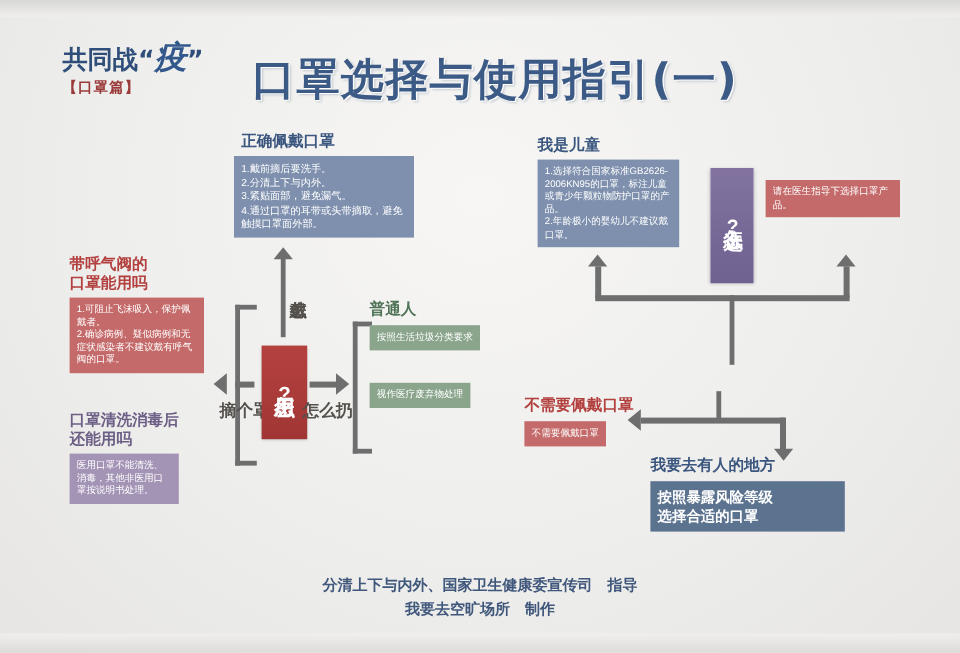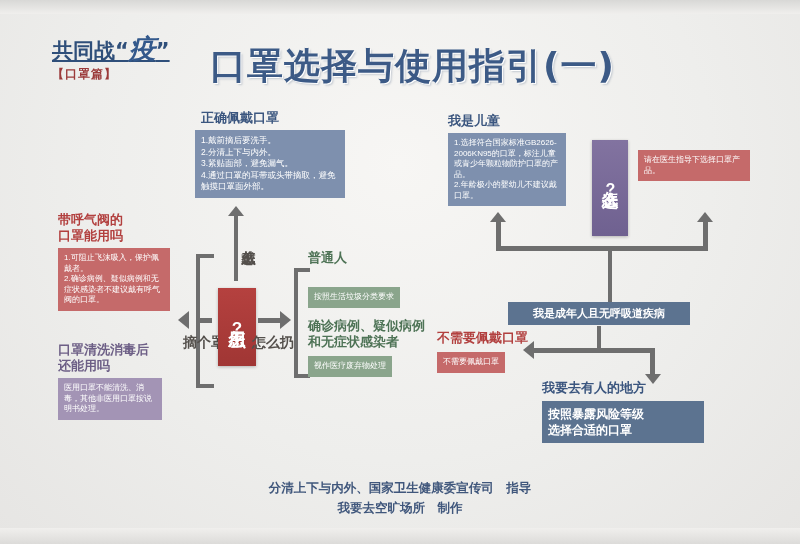--- a/index.html
+++ b/index.html
@@ -21,21 +21,20 @@
     background:linear-gradient(#d8d8d6,#f0efed);}
   .band-bottom{position:absolute;left:0;bottom:0;width:800px;height:16px;
     background:linear-gradient(#f0efed,#dcdbd9);}
 
   
   .logo{position:absolute;left:52px;top:38px;width:118px;height:58px;}
   .logo-main{
     font-size:21px;font-weight:bold;color:#2f4f7a;
     letter-spacing:0px;line-height:22px;white-space:nowrap;
     font-family:"DejaVu Sans",sans-serif;
-    text-decoration:underline;
   }
   .logo-main .yi{font-size:27px;font-style:italic;color:#33598c;}
   .logo-sub{
     display:inline-block;margin-top:4px;
     font-size:12px;font-weight:bold;color:#9b3a3a;
     letter-spacing:1px;white-space:nowrap;
   }
   .title{
     position:absolute;left:210px;top:42px;width:430px;
     font-size:36px;font-weight:bold;color:#3c5a86;
@@ -140,21 +139,21 @@
   <div class="node red" style="left:58px;top:212px;width:112px;">
     <div class="node-head wrap" style="margin-bottom:4px;white-space:pre-line;">带呼气阀的
 口罩能用吗</div>
     <div class="node-body small" style="width:112px;white-space:pre-line;">1.可阻止飞沫吸入，保护佩戴者。
 2.确诊病例、疑似病例和无症状感染者不建议戴有呼气阀的口罩。</div>
   </div>
 
   <div class="node purple" style="left:58px;top:342px;width:112px;">
     <div class="node-head wrap" style="margin-bottom:4px;white-space:pre-line;">口罩清洗消毒后
 还能用吗</div>
-    <div class="node-body small" style="width:104px;white-space:pre-line;">医用口罩不能清洗、消毒，其他非医用口罩按说明书处理。</div>
+    <div class="node-body small" style="width:91px;white-space:pre-line;">医用口罩不能清洗、消毒，其他非医用口罩按说明书处理。</div>
   </div>
 
   <div class="bar" style="left:196px;top:254px;width:4px;height:134px;"></div>
   <div class="bar" style="left:196px;top:254px;width:18px;height:4px;"></div>
   <div class="bar" style="left:196px;top:384px;width:18px;height:4px;"></div>
   <div class="bar" style="left:196px;top:318px;width:16px;height:5px;"></div>
   <div class="arrow arr-left" style="left:178px;top:311px;"></div>
   <div class="edge-label" style="left:183px;top:336px;">摘个罩</div>
 
   <div class="pivot pivot-use">
@@ -163,27 +162,25 @@
 
   <div class="bar" style="left:258px;top:318px;width:22px;height:5px;"></div>
   <div class="arrow arr-right" style="left:280px;top:311px;"></div>
   <div class="edge-label" style="left:252px;top:336px;">怎么扔</div>
 
   <div class="bar" style="left:294px;top:268px;width:4px;height:110px;"></div>
   <div class="bar" style="left:294px;top:268px;width:16px;height:4px;"></div>
   <div class="bar" style="left:294px;top:374px;width:16px;height:4px;"></div>
 
   <div class="node green" style="left:308px;top:250px;width:120px;">
-    <div class="node-head" style="margin-bottom:19px;">普通人</div>
+    <div class="node-head" style="margin-bottom:4px;">普通人</div>
     <div class="node-body small" style="display:inline-block;">按照生活垃圾分类要求</div>
   </div>
 
   <div class="node green" style="left:308px;top:318px;width:140px;">
-    <div class="node-head wrap" style="margin-bottom:4px;white-space:pre-line;">确诊病例、疑似病例
-和无症状感染者</div>
     <div class="node-body small" style="display:inline-block;">视作医疗废弃物处理</div>
   </div>
 
   <div class="node blue" style="left:448px;top:113px;width:118px;">
     <div class="node-head" style="margin-bottom:4px;">我是儿童</div>
     <div class="node-body small" style="width:118px;white-space:pre-line;">1.选择符合国家标准GB2626-2006KN95的口罩，标注儿童或青少年颗粒物防护口罩的产品。
 2.年龄极小的婴幼儿不建议戴口罩。</div>
   </div>
 
   <div class="node red" style="left:638px;top:150px;width:112px;">
@@ -195,23 +192,20 @@
   </div>
 
   <div class="bar" style="left:496px;top:246px;width:212px;height:5px;"></div>
   <div class="bar" style="left:496px;top:222px;width:5px;height:26px;"></div>
   <div class="arrow arr-up" style="left:490px;top:212px;"></div>
   <div class="bar" style="left:703px;top:222px;width:5px;height:26px;"></div>
   <div class="arrow arr-up" style="left:697px;top:212px;"></div>
 
   <div class="bar" style="left:608px;top:246px;width:4px;height:58px;"></div>
 
-  <div class="node steel" style="left:508px;top:302px;width:182px;">
-    <div class="node-body" style="width:182px;text-align:center;font-size:11px;font-weight:bold;line-height:15px;padding:4px 6px;">我是成年人且无呼吸道疾病</div>
-  </div>
 
   <div class="bar" style="left:597px;top:326px;width:4px;height:24px;"></div>
   <div class="bar" style="left:534px;top:348px;width:120px;height:5px;"></div>
   <div class="bar" style="left:650px;top:348px;width:5px;height:28px;"></div>
   <div class="arrow arr-down" style="left:645px;top:374px;"></div>
   <div class="arrow arr-left" style="left:523px;top:341px;"></div>
 
   <div class="node red" style="left:437px;top:330px;width:112px;">
     <div class="node-head" style="margin-bottom:4px;">不需要佩戴口罩</div>
     <div class="node-body small" style="display:inline-block;">不需要佩戴口罩</div>

